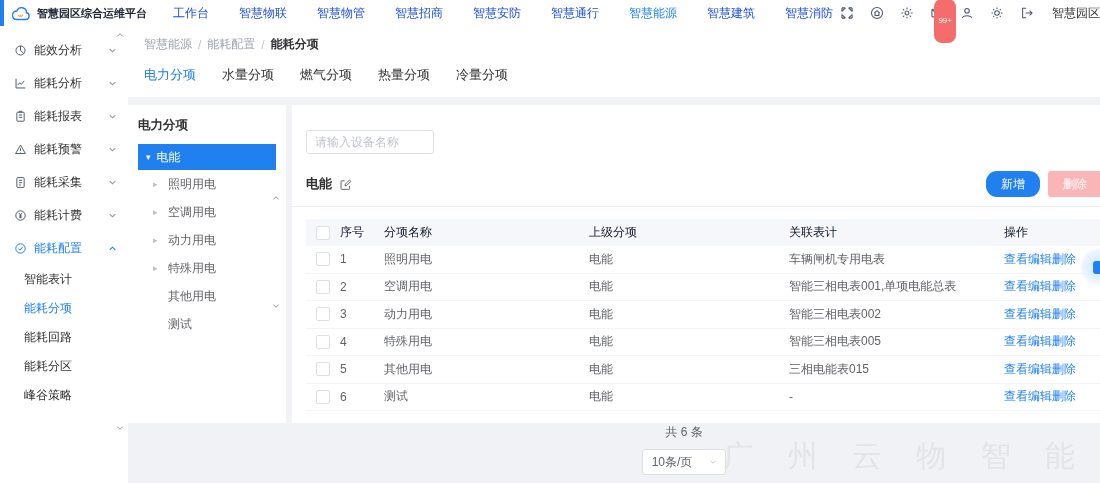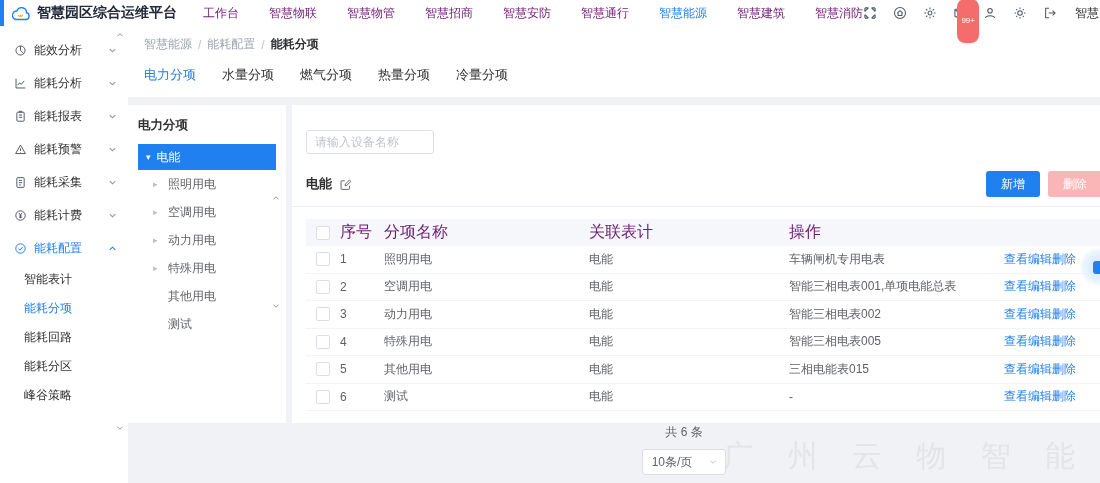--- a/index.html
+++ b/index.html
@@ -2,23 +2,23 @@
 <html><head>
 <meta charset="utf-8">
 <style>
   html,body{margin:0;padding:0;background:#d8d8d8;}
   .app{position:relative;width:1100px;height:483px;overflow:hidden;background:#f0f2f5;
        font-family:"Liberation Sans","DejaVu Sans",sans-serif;-webkit-font-smoothing:antialiased;}
   
   .topbar{position:relative;height:26px;background:#fff;display:flex;align-items:center;z-index:6;}
   .edge-accent{width:4px;height:26px;background:#2080f0;flex:0 0 auto;}
   .logo{display:flex;align-items:center;gap:6px;padding:0 8px 0 8px;flex:0 0 auto;}
-  .logo-title{font-size:14px;font-weight:bold;color:#21293a;white-space:nowrap;}
+  .logo-title{font-size:11px;font-weight:bold;color:#21293a;white-space:nowrap;}
   .topnav{display:flex;align-items:center;gap:30px;margin-left:18px;flex:0 0 auto;}
-  .topnav a{font-size:12px;color:#701a75;text-decoration:none;white-space:nowrap;cursor:pointer;}
+  .topnav a{font-size:12px;color:#1d4ed8;text-decoration:none;white-space:nowrap;cursor:pointer;}
   .topnav a.active{color:#2080f0;}
   .topbar-right{margin-left:auto;display:flex;align-items:center;gap:16px;flex:0 0 auto;}
   .tb-icon{width:14px;height:14px;color:#4e5969;display:block;cursor:pointer;}
   .mail-wrap{position:relative;}
   .badge{position:absolute;top:-7px;right:-12px;background:#f56c6c;color:#fff;font-size:8px;
          line-height:10px;padding:17px 4px;border-radius:8px;white-space:nowrap;}
   .right-text{font-size:12px;color:#303133;white-space:nowrap;margin-left:2px;}
   
   .layout{display:flex;height:457px;}
   .sidebar{width:128px;background:#fff;position:relative;padding-top:8px;box-sizing:border-box;flex:0 0 auto;}
@@ -63,26 +63,26 @@
   .device-search{width:128px;height:24px;box-sizing:border-box;border:1px solid #dcdfe6;border-radius:3px;
                  padding:0 8px;font-size:12px;color:#606266;outline:none;}
   .device-search::placeholder{color:#c0c4cc;}
   .gray-strip{height:8px;background:#f0f2f5;}
   .section-head{display:flex;align-items:center;padding:9px 14px;border-bottom:1px solid #ebeef5;}
   .section-title{font-size:13px;font-weight:bold;color:#303133;}
   .edit-icon{width:13px;height:13px;color:#606266;margin-left:7px;cursor:pointer;}
   .head-buttons{margin-left:auto;display:flex;gap:8px;margin-right:-16px;}
   .btn{height:26px;padding:0 15px;border:none;border-radius:3px;font-size:12px;cursor:pointer;
        font-family:inherit;white-space:nowrap;}
-  .btn-add{background:#2080f0;color:#fff;}
+  .btn-add{background:#2080f0;color:#fff;border-radius:11px;}
   .btn-del{background:#fab6b6;color:#fff;}
   
   .table{margin:12px 0 0 14px;}
   .tgrid{display:grid;grid-template-columns:34px 44px 205px 200px 215px 1fr;align-items:center;}
-  .thead{background:#f5f7fa;height:27px;font-size:16px;color:#701a75;}
+  .thead{background:#f5f7fa;height:27px;font-size:12px;color:#0f172a;}
   .trow{height:26.5px;font-size:12px;color:#606266;border-bottom:1px solid #f2f4f8;}
   .cb{width:12px;height:12px;border:1px solid #dcdfe6;border-radius:2px;background:#fff;margin-left:10px;cursor:pointer;}
   .ops{display:flex;}
   .ops a{color:#2080f0;text-decoration:none;font-size:12px;cursor:pointer;white-space:nowrap;}
   
   .pagination{display:flex;align-items:center;justify-content:flex-end;gap:8px;padding:13px 24px 0 0;
               font-size:12px;color:#606266;flex-direction:column;}
   .pg-size{height:24px;border:1px solid #dcdfe6;border-radius:3px;display:flex;align-items:center;
            gap:16px;padding:0 7px 0 9px;color:#606266;cursor:pointer;background:#fff;}
   .pg-size svg{width:10px;height:10px;color:#c0c4cc;}
@@ -365,20 +365,21 @@
               <button class="btn btn-add">新增</button>
               <button class="btn btn-del">删除</button>
             </div>
           </div>
 
           <div class="table">
             <div class="tgrid thead">
               <span class="cb"></span>
               <span>序号</span>
               <span>分项名称</span>
+              <span>上级分项</span>
               <span>关联表计</span>
               <span>操作</span>
             </div>
 
             <div class="tgrid trow">
               <span class="cb"></span>
               <span>1</span>
               <span>照明用电</span>
               <span>电能</span>
               <span>车辆闸机专用电表</span>

